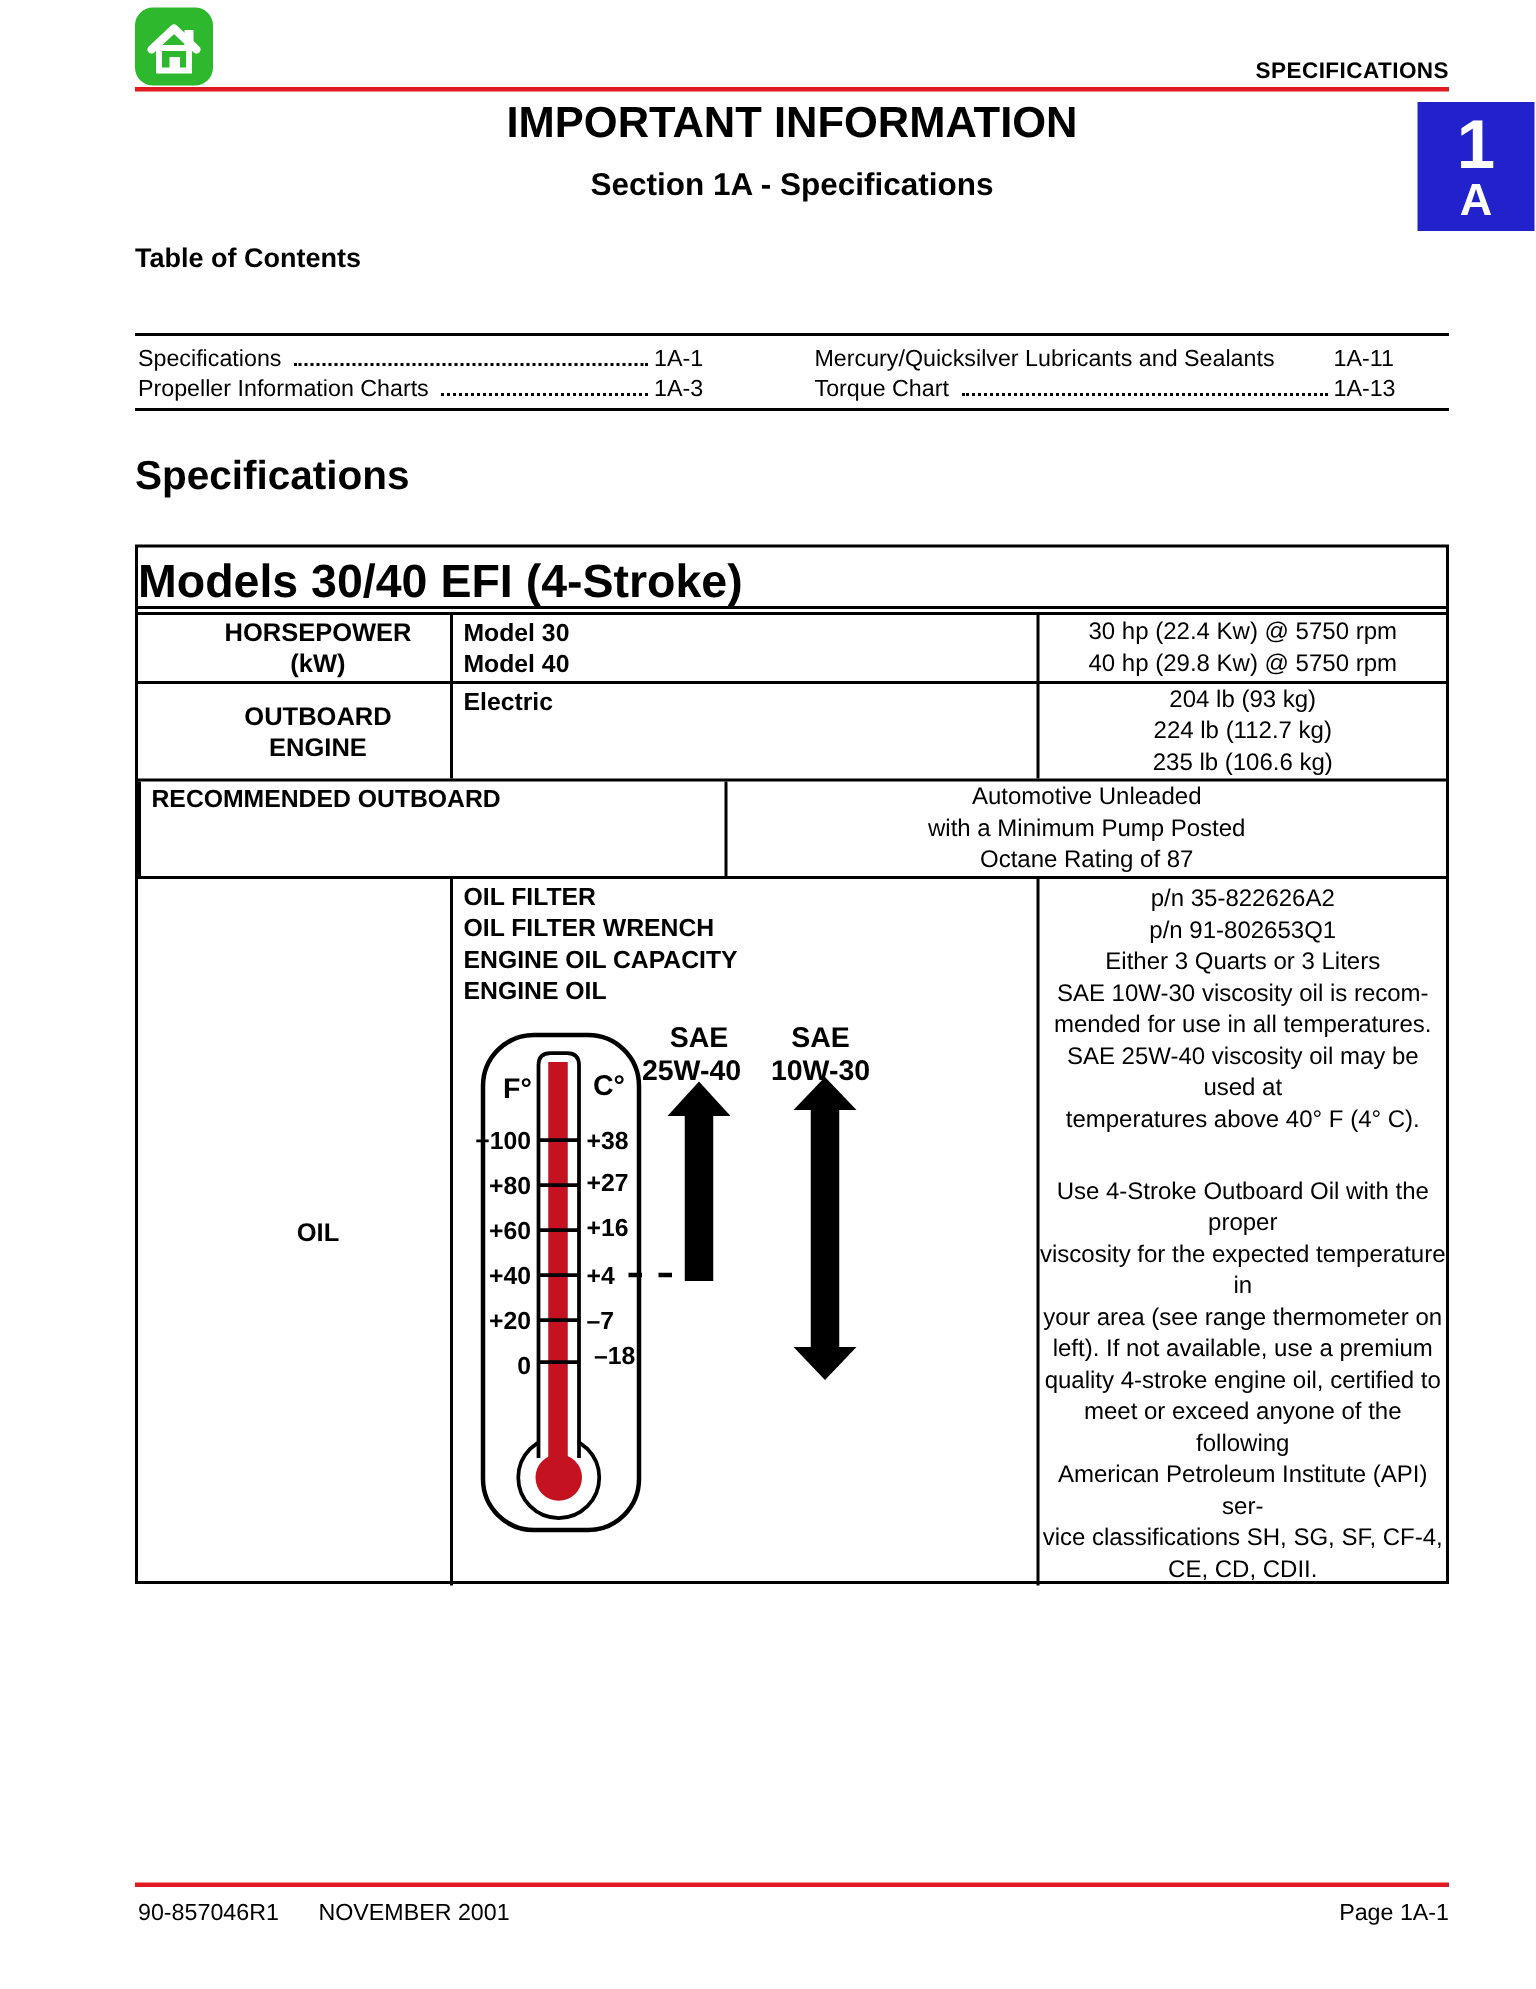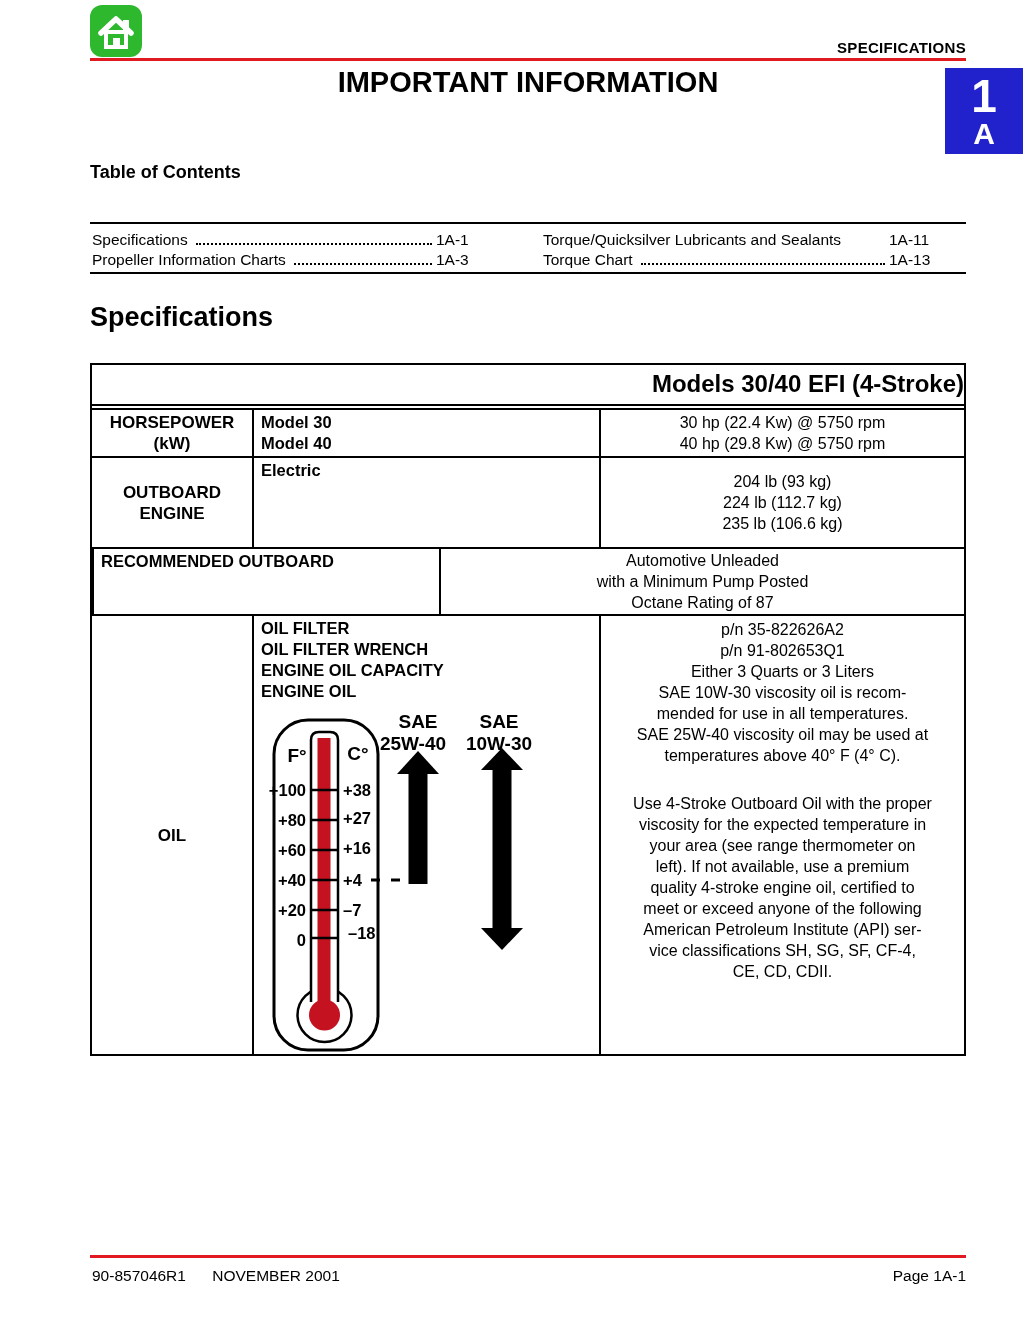--- a/index.html
+++ b/index.html
@@ -39,31 +39,31 @@
   .leader { flex:1; border-bottom:2px dotted #000; margin:0 4px 3px 8px; }
   .leader.noleader { border-bottom:none; }
   .toc-page { width:46px; text-align:left; }
 
   
   .specs-heading { position:absolute; left:90px; top:302px; font-size:27px; font-weight:bold; }
 
   
   .spec-table { position:absolute; left:90px; top:363px; width:876px; height:693px;
     border:2.5px solid #000; display:flex; flex-direction:column; }
-  .t-header { height:45px; border-bottom:6px double #000; text-align:right;
-    font-size:24px; font-weight:bold; padding-top:5px; }
+  .t-header { height:45px; border-bottom:6px double #000; text-align:left;
+    font-size:31px; font-weight:bold; padding-top:5px; }
   .t-row { display:flex; }
   .t-row + .t-row { border-top:2px solid #000; }
   .r1 { height:46px; }
   .r2 { height:91px; }
   .r3 { height:67px; }
   .r4 { flex:1; }
-  .c-label { width:160px; display:flex; align-items:center; justify-content:center;
-    text-align:center; font-weight:bold; font-size:17px; line-height:21px; }
-  .c-mid { width:349px; border-left:2px solid #000; border-right:2px solid #000;
+  .c-label { width:176px; display:flex; align-items:center; justify-content:center;
+    text-align:center; font-weight:bold; font-size:17px; line-height:21px;margin-left:32px; }
+  .c-mid { width:393px; border-left:2px solid #000; border-right:2px solid #000;
     padding:2px 0 0 7px; font-size:16.5px; line-height:21px; font-weight:bold; }
   .c-right { flex:1; font-size:16px; line-height:21px;
     display:flex; flex-direction:column; justify-content:center; align-items:center; text-align:center; }
   .indent { padding-left:38px; }
   .oil-mid { position:relative; }
   .oil-right { justify-content:flex-start; padding-top:3px; }
   .para { width:100%; text-align:center; }
   .p2 { margin-top:27px; }
 
   
@@ -87,20 +87,21 @@
     <svg viewBox="0 0 52 52" width="52" height="52">
       <polyline points="11,28 26,14 41,28" fill="none" stroke="#fff" stroke-width="5.5" stroke-linecap="round" stroke-linejoin="round"></polyline>
       <rect x="33" y="15" width="6" height="10" fill="#fff"></rect>
       <rect x="16" y="27" width="20" height="15" fill="none" stroke="#fff" stroke-width="4"></rect>
       <rect x="23" y="33" width="7" height="9" fill="#fff"></rect>
     </svg>
   </div>
   <div class="spec-label">SPECIFICATIONS</div>
   <div class="rule-red top-rule"></div>
   <div class="doc-title">IMPORTANT INFORMATION</div>
+  <div class="doc-subtitle">Section 1A - Specifications</div>
   <div class="tab-box">
     <div class="tab-num">1</div>
     <div class="tab-letter">A</div>
   </div>
 
   <div class="toc-heading">Table of Contents</div>
   <div class="toc">
     <div class="toc-col1">
       <div class="toc-row">
         <span class="toc-label">Specifications</span>
@@ -108,21 +109,21 @@
         <span class="toc-page">1A-1</span>
       </div>
       <div class="toc-row">
         <span class="toc-label">Propeller Information Charts</span>
         <span class="leader"></span>
         <span class="toc-page">1A-3</span>
       </div>
     </div>
     <div class="toc-col2">
       <div class="toc-row">
-        <span class="toc-label">Torque/Quicksilver Lubricants and Sealants</span>
+        <span class="toc-label">Mercury/Quicksilver Lubricants and Sealants</span>
         <span class="leader noleader"></span>
         <span class="toc-page">1A-11</span>
       </div>
       <div class="toc-row">
         <span class="toc-label">Torque Chart</span>
         <span class="leader"></span>
         <span class="toc-page">1A-13</span>
       </div>
     </div>
   </div>

